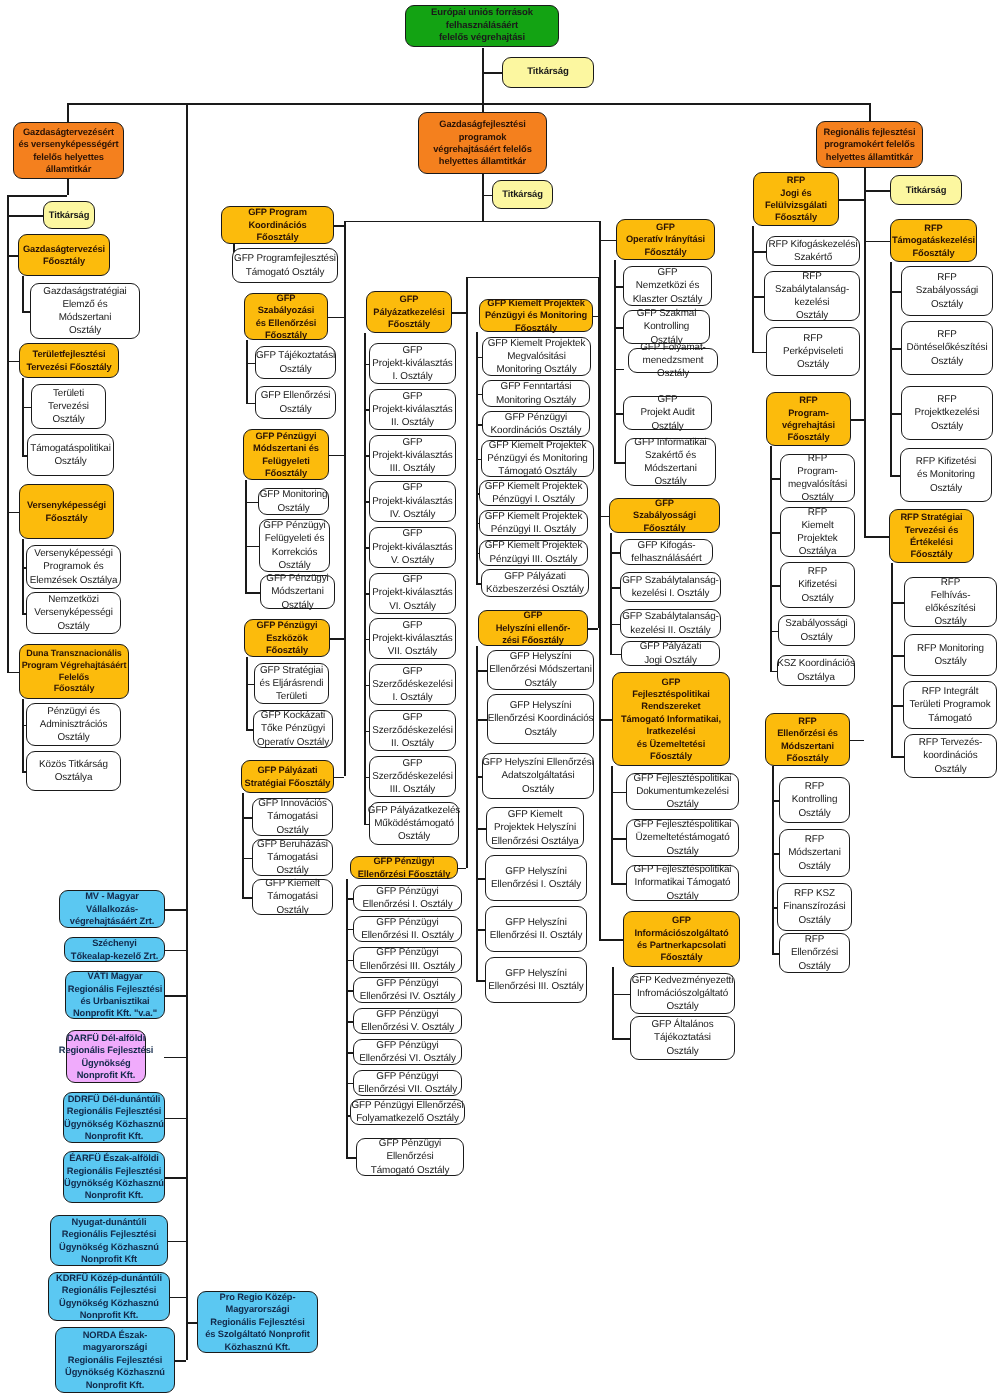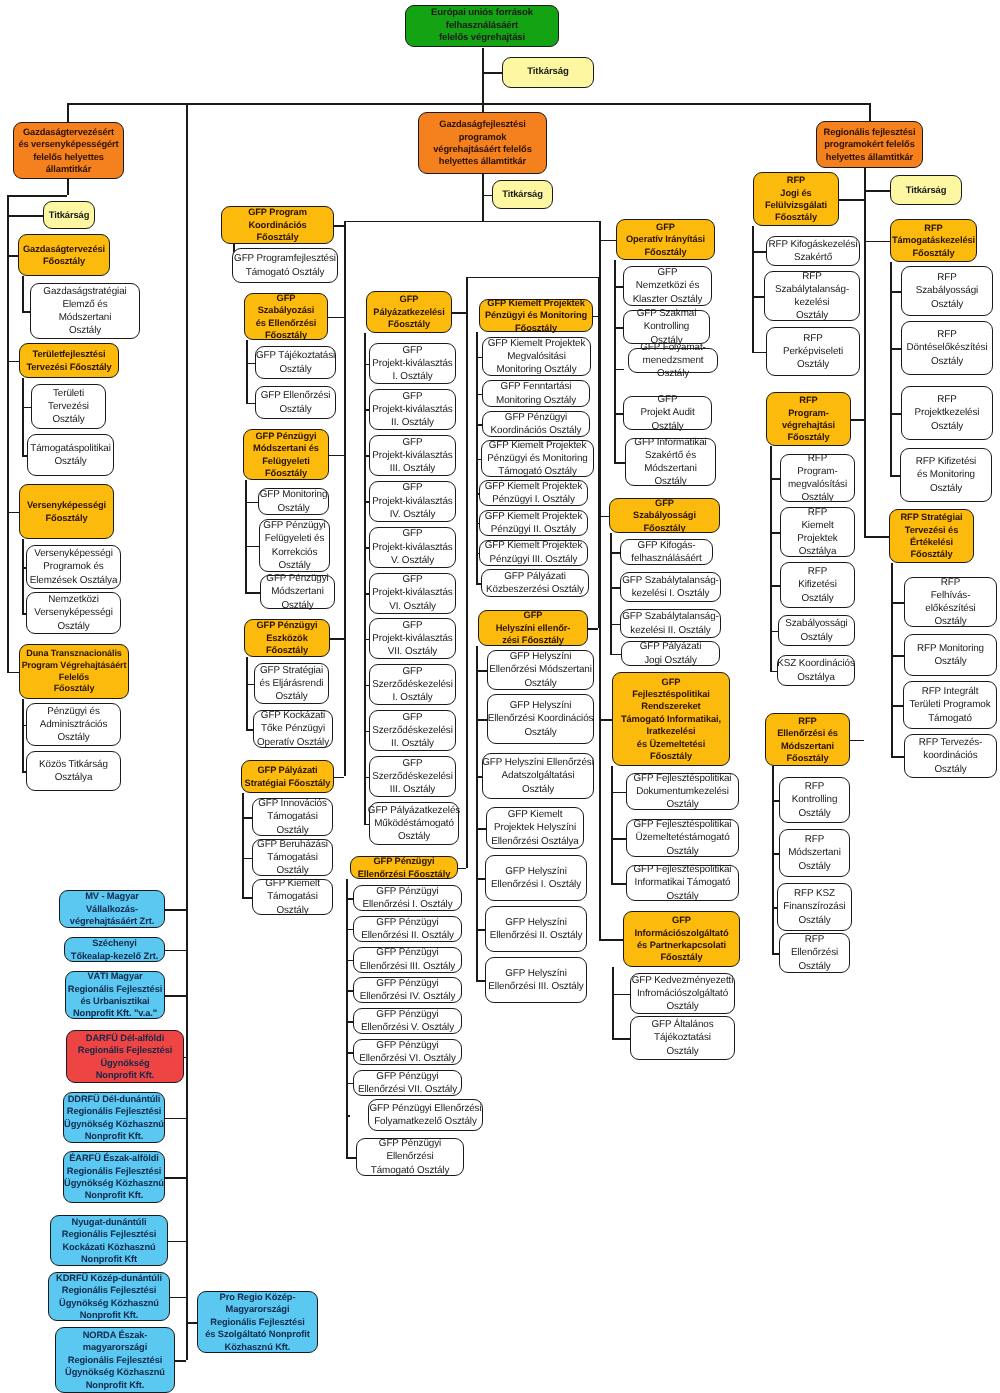--- a/index.html
+++ b/index.html
@@ -225,35 +225,35 @@
 Osztálya</div>
 <div class="node b" style="left:59px;top:890px;width:106px;height:38px;background:#5bc8f2;color:#12294a;font-size:9.3px;line-height:1.33">MV - Magyar
 Vállalkozás-
 végrehajtásáért Zrt.</div>
 <div class="node b" style="left:64px;top:937px;width:101px;height:25px;background:#5bc8f2;color:#12294a;font-size:9.3px;line-height:1.33">Széchenyi
 Tőkealap-kezelő Zrt.</div>
 <div class="node b" style="left:65px;top:971px;width:100px;height:48px;background:#5bc8f2;color:#12294a;font-size:9.3px;line-height:1.33">VÁTI Magyar
 Regionális Fejlesztési
 és Urbanisztikai
 Nonprofit Kft. "v.a."</div>
-<div class="node b" style="left:66px;top:1030px;width:118px;height:53px;background:#ef4444;color:#12294a;font-size:9.3px;line-height:1.33">DARFÜ Dél-alföldi
+<div class="node b" style="left:66px;top:1030px;width:80px;height:53px;background:#f0abfc;color:#12294a;font-size:9.3px;line-height:1.33">DARFÜ Dél-alföldi
 Regionális Fejlesztési
 Ügynökség
 Nonprofit Kft.</div>
 <div class="node b" style="left:63px;top:1092px;width:102px;height:51px;background:#5bc8f2;color:#12294a;font-size:9.3px;line-height:1.33">DDRFÜ Dél-dunántúli
 Regionális Fejlesztési
 Ügynökség Közhasznú
 Nonprofit Kft.</div>
 <div class="node b" style="left:63px;top:1151px;width:102px;height:52px;background:#5bc8f2;color:#12294a;font-size:9.3px;line-height:1.33">ÉARFÜ Észak-alföldi
 Regionális Fejlesztési
 Ügynökség Közhasznú
 Nonprofit Kft.</div>
 <div class="node b" style="left:50px;top:1215px;width:118px;height:51px;background:#5bc8f2;color:#12294a;font-size:9.3px;line-height:1.33">Nyugat-dunántúli
 Regionális Fejlesztési
-Kockázati Közhasznú
+Ügynökség Közhasznú
 Nonprofit Kft</div>
 <div class="node b" style="left:48px;top:1272px;width:122px;height:49px;background:#5bc8f2;color:#12294a;font-size:9.3px;line-height:1.33">KDRFÜ Közép-dunántúli
 Regionális Fejlesztési
 Ügynökség Közhasznú
 Nonprofit Kft.</div>
 <div class="node b" style="left:55px;top:1327px;width:120px;height:66px;background:#5bc8f2;color:#12294a;font-size:9.3px;line-height:1.33">NORDA Észak-
 magyarországi
 Regionális Fejlesztési
 Ügynökség Közhasznú
 Nonprofit Kft.</div>
@@ -291,21 +291,21 @@
 Korrekciós
 Osztály</div>
 <div class="node" style="left:260px;top:575px;width:75px;height:34px;background:#ffffff;color:#1a1a1a;font-size:9.9px;line-height:1.33">GFP Pénzügyi
 Módszertani
 Osztály</div>
 <div class="node b" style="left:244px;top:619px;width:86px;height:38px;background:#fcbb0c;color:#2a1205;font-size:9.3px;line-height:1.33">GFP Pénzügyi
 Eszközök
 Főosztály</div>
 <div class="node" style="left:254px;top:663px;width:75px;height:41px;background:#ffffff;color:#1a1a1a;font-size:9.9px;line-height:1.33">GFP Stratégiai
 és Eljárásrendi
-Osztály</div>
+Területi</div>
 <div class="node" style="left:253px;top:710px;width:80px;height:38px;background:#ffffff;color:#1a1a1a;font-size:9.9px;line-height:1.33">GFP Kockázati
 Tőke Pénzügyi
 Operatív Osztály</div>
 <div class="node b" style="left:241px;top:760px;width:93px;height:33px;background:#fcbb0c;color:#2a1205;font-size:9.3px;line-height:1.33">GFP Pályázati
 Stratégiai Főosztály</div>
 <div class="node" style="left:252px;top:798px;width:81px;height:38px;background:#ffffff;color:#1a1a1a;font-size:9.9px;line-height:1.33">GFP Innovációs
 Támogatási
 Osztály</div>
 <div class="node" style="left:252px;top:839px;width:81px;height:37px;background:#ffffff;color:#1a1a1a;font-size:9.9px;line-height:1.33">GFP Beruházási
 Támogatási
@@ -358,21 +358,21 @@
 <div class="node" style="left:353px;top:946.6px;width:109px;height:26px;background:#ffffff;color:#1a1a1a;font-size:9.9px;line-height:1.33">GFP Pénzügyi
 Ellenőrzési III. Osztály</div>
 <div class="node" style="left:353px;top:977.4px;width:109px;height:26px;background:#ffffff;color:#1a1a1a;font-size:9.9px;line-height:1.33">GFP Pénzügyi
 Ellenőrzési IV. Osztály</div>
 <div class="node" style="left:353px;top:1008.2px;width:109px;height:26px;background:#ffffff;color:#1a1a1a;font-size:9.9px;line-height:1.33">GFP Pénzügyi
 Ellenőrzési V. Osztály</div>
 <div class="node" style="left:353px;top:1039px;width:109px;height:26px;background:#ffffff;color:#1a1a1a;font-size:9.9px;line-height:1.33">GFP Pénzügyi
 Ellenőrzési VI. Osztály</div>
 <div class="node" style="left:353px;top:1069.8px;width:109px;height:26px;background:#ffffff;color:#1a1a1a;font-size:9.9px;line-height:1.33">GFP Pénzügyi
 Ellenőrzési VII. Osztály</div>
-<div class="node" style="left:368px;top:1099px;width:115px;height:32px;background:#ffffff;color:#1a1a1a;font-size:9.9px;line-height:1.33">GFP Pénzügyi Ellenőrzési
+<div class="node" style="left:350px;top:1099px;width:115px;height:26px;background:#ffffff;color:#1a1a1a;font-size:9.9px;line-height:1.33">GFP Pénzügyi Ellenőrzési
 Folyamatkezelő Osztály</div>
 <div class="node" style="left:356px;top:1138px;width:108px;height:38px;background:#ffffff;color:#1a1a1a;font-size:9.9px;line-height:1.33">GFP Pénzügyi
 Ellenőrzési
 Támogató Osztály</div>
 <div class="node b" style="left:479px;top:299px;width:114px;height:33px;background:#fcbb0c;color:#2a1205;font-size:9.3px;line-height:1.33">GFP Kiemelt Projektek
 Pénzügyi és Monitoring
 Főosztály</div>
 <div class="node" style="left:482px;top:337px;width:109px;height:39px;background:#ffffff;color:#1a1a1a;font-size:9.9px;line-height:1.33">GFP Kiemelt Projektek
 Megvalósitási
 Monitoring Osztály</div>

